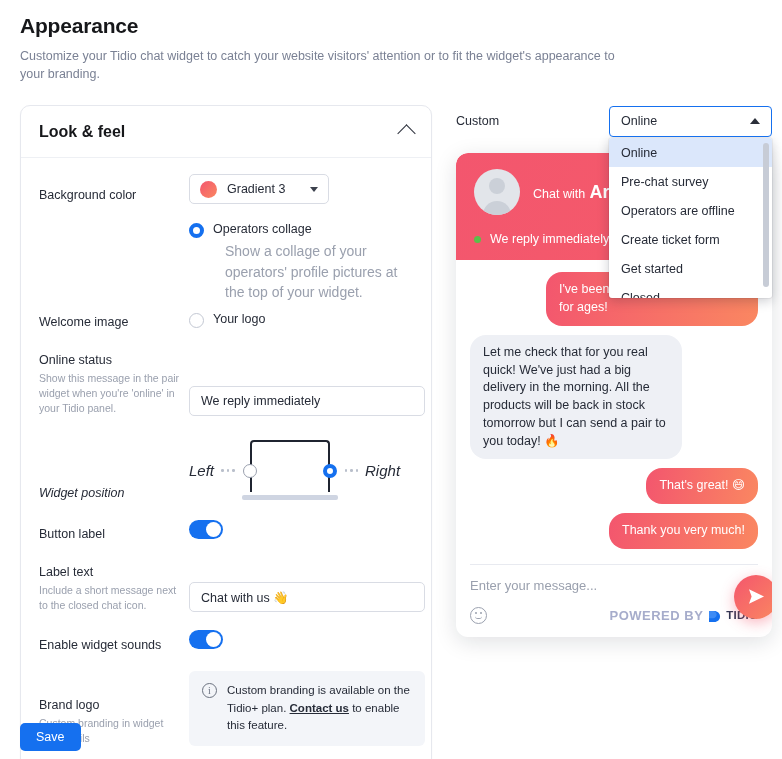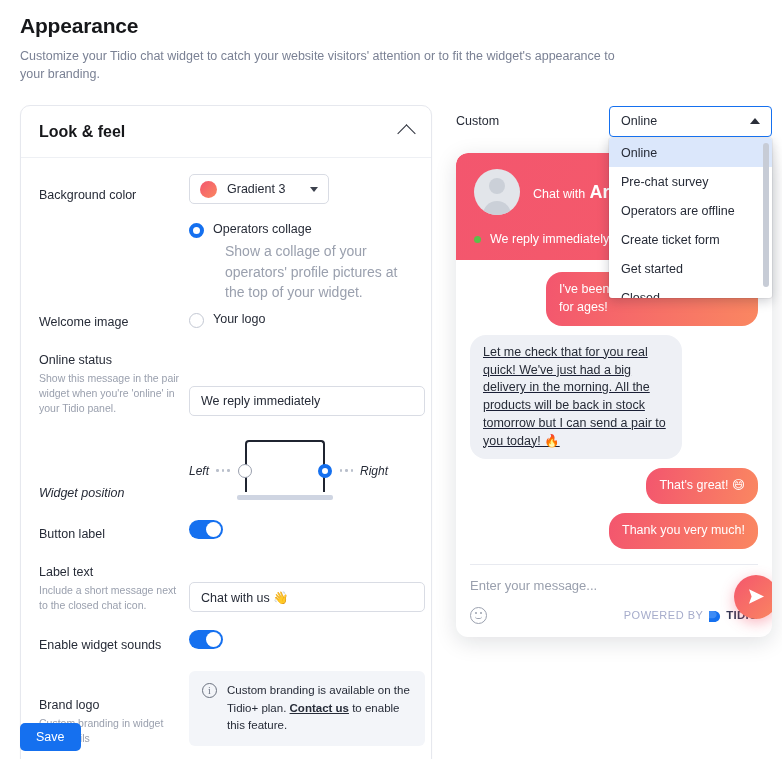--- a/index.html
+++ b/index.html
@@ -86,21 +86,21 @@
   
   .text-input {
     width:236px; height:30px; border:1px solid #d9dce4; border-radius:5px;
     padding:0 11px; font-size:12.5px; color:#262b37; background:#fff;
     font-family: inherit; outline:none;
   }
   .text-input::placeholder { color:#9aa0ae; }
 
   
   .pos-wrap { display:flex; align-items:center; gap:7px; padding-top:2px;}
-  .pos-side { font-size:12px; color:#262b37; }
+  .pos-side { font-size:15px; color:#262b37; }
   .dots { display:flex; gap:3px; align-items:center; }
   .dots i { width:2.5px;height:2.5px;border-radius:50%;background:#b9bfcb;display:block;}
   .laptop { position:relative; width:96px; height:62px; }
   .laptop .screen {
     position:absolute; left:8px; top:0; width:80px; height:52px;
     border:2.4px solid #1f2430; border-radius:4px 4px 0 0; border-bottom:none;
     background:#fff;
   }
   .laptop .base {
     position:absolute; left:0; bottom:2px; width:96px; height:4.5px;
@@ -194,21 +194,21 @@
     width:28px;height:20px;border-radius:14px 14px 0 0;background:#cbd0d8; }
   .wh-name .small { font-size:12.5px; line-height:1.25; font-weight:400;text-align:right; }
   .wh-name .big { font-size:18px; font-weight:700; line-height:1.25; }
   .wh-status { display:flex; align-items:center; gap:9px; margin-top:17px; }
   .wh-status .dot { width:7px;height:7px;border-radius:50%;background:#5bbf4a;flex:0 0 7px;}
   .wh-status .txt { font-size:12.5px; }
 
   #chat-body { padding:12px 14px 0 14px; min-height:238px; }
   .msg { display:flex; margin-bottom:9px; }
   .msg.out { justify-content:flex-end; }
-  .msg.in { justify-content:flex-start;text-decoration:underline; }
+  .msg.in { justify-content:flex-start; }
   .bubble {
     max-width:212px; padding:9px 13px; font-size:12.5px; line-height:1.42;
     border-radius:16px;
   }
   .bubble.out {
     background: linear-gradient(100deg,#f3566e 0%,#fa8761 100%);
     color:#fff;
   }
   .bubble.in { background:#eef0f5; color:#262b37; }
 
@@ -218,21 +218,21 @@
   #footer-bottom { display:flex; align-items:center; }
   .smiley {
     width:17px;height:17px;border-radius:50%;border:1.4px solid #9aa0ae;
     position:relative; cursor:pointer;
   }
   .smiley .e { position:absolute; top:4.5px; width:2px;height:2px;border-radius:50%;background:#9aa0ae;}
   .smiley .e.l { left:4px; } .smiley .e.r { right:4px; }
   .smiley .m { position:absolute; left:4px; bottom:4px; width:7px;height:3px;
     border-bottom:1.4px solid #9aa0ae; border-radius:0 0 7px 7px;}
   #powered { margin-left:auto; display:flex; align-items:center; gap:5px; }
-  #powered-by { font-size:11px; letter-spacing:.5px; color:#a6accb; font-weight:400; }
+  #powered-by { font-size:13px; letter-spacing:.5px; color:#a6accb; font-weight:700; }
   .tidio-mark { width:13px;height:13px; }
   #tidio-word { font-size:11.5px; font-weight:700; color:#2c3552; letter-spacing:.2px;}
 
   #send-btn {
     position:absolute; right:-6px; bottom:18px;
     width:44px;height:44px;border-radius:50%;
     background: linear-gradient(135deg,#f4566d 0%,#fa8761 100%);
     box-shadow: 0 4px 14px rgba(244,86,109,.42);
     display:flex;align-items:center;justify-content:center; cursor:pointer; z-index:30;
   }

